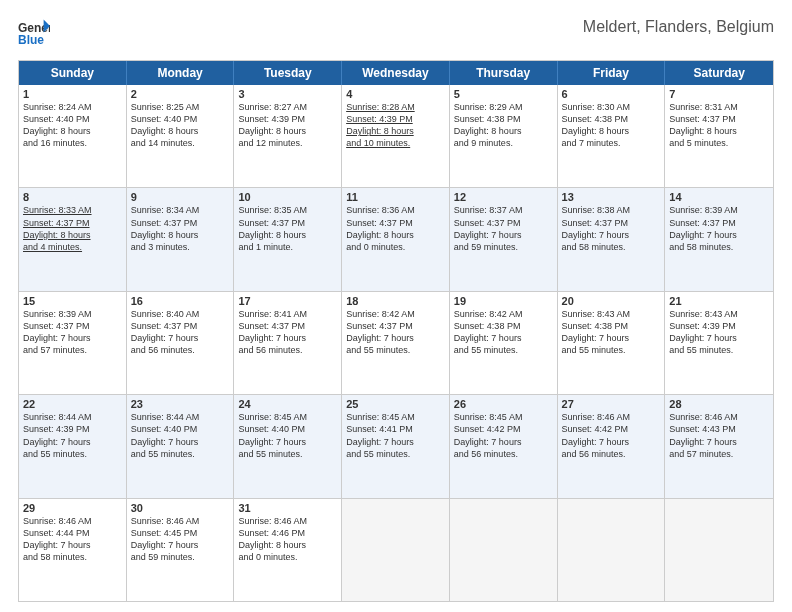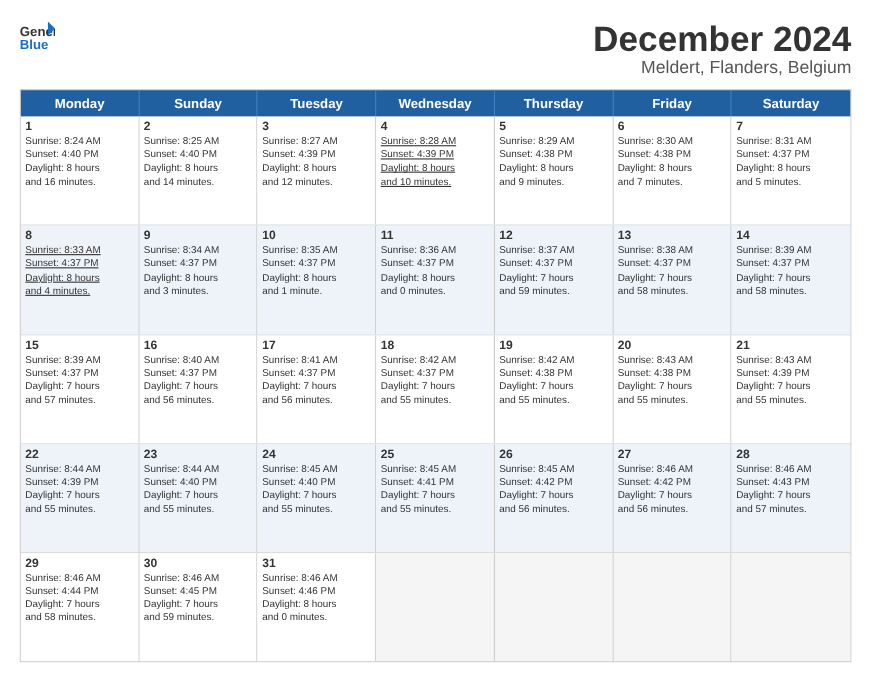--- a/index.html
+++ b/index.html
@@ -113,29 +113,28 @@
 <div class="page">
   <div class="header">
     <div class="logo">
       <svg class="logo-icon" viewBox="0 0 40 40">
         <text x="0" y="18" font-size="15" font-weight="bold" fill="#333" font-family="Arial">General</text>
         <text x="0" y="33" font-size="15" font-weight="bold" fill="#1a6fc4" font-family="Arial">Blue</text>
         <polygon points="32,2 40,10 32,18" fill="#1a6fc4"></polygon>
       </svg>
     </div>
     <div class="title-block">
-      <h1>December 2024</h1>
       <h2>Meldert, Flanders, Belgium</h2>
     </div>
   </div>
 
   <div class="calendar">
     <div class="cal-header">
-    <div class="cal-header-cell">Monday</div>
-        <div class="cal-header-cell">Sunday</div>
+    <div class="cal-header-cell">Sunday</div>
+        <div class="cal-header-cell">Monday</div>
         <div class="cal-header-cell">Tuesday</div>
         <div class="cal-header-cell">Wednesday</div>
         <div class="cal-header-cell">Thursday</div>
         <div class="cal-header-cell">Friday</div>
         <div class="cal-header-cell">Saturday</div>
       </div>
     <div class="cal-body">
     <div class="cal-row">
           <div class="cal-cell">
             <span class="day-num">1</span>

